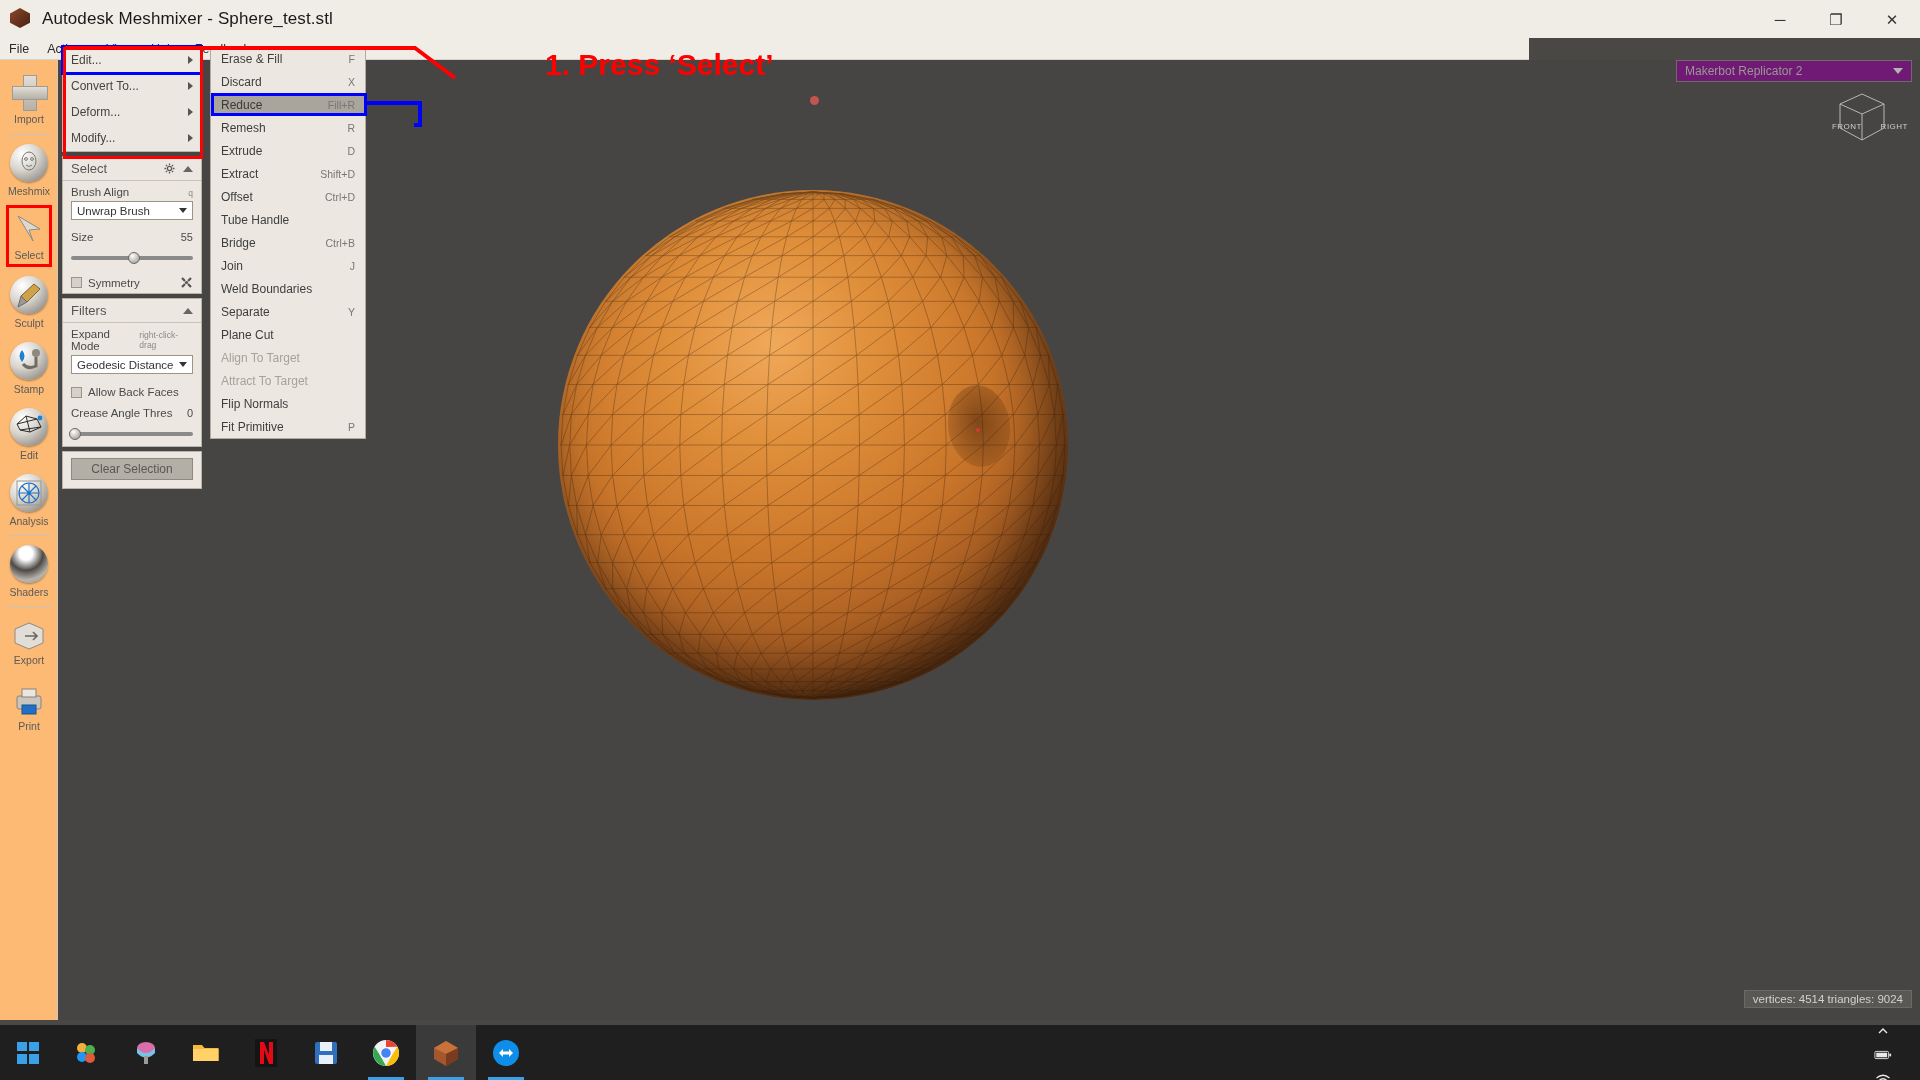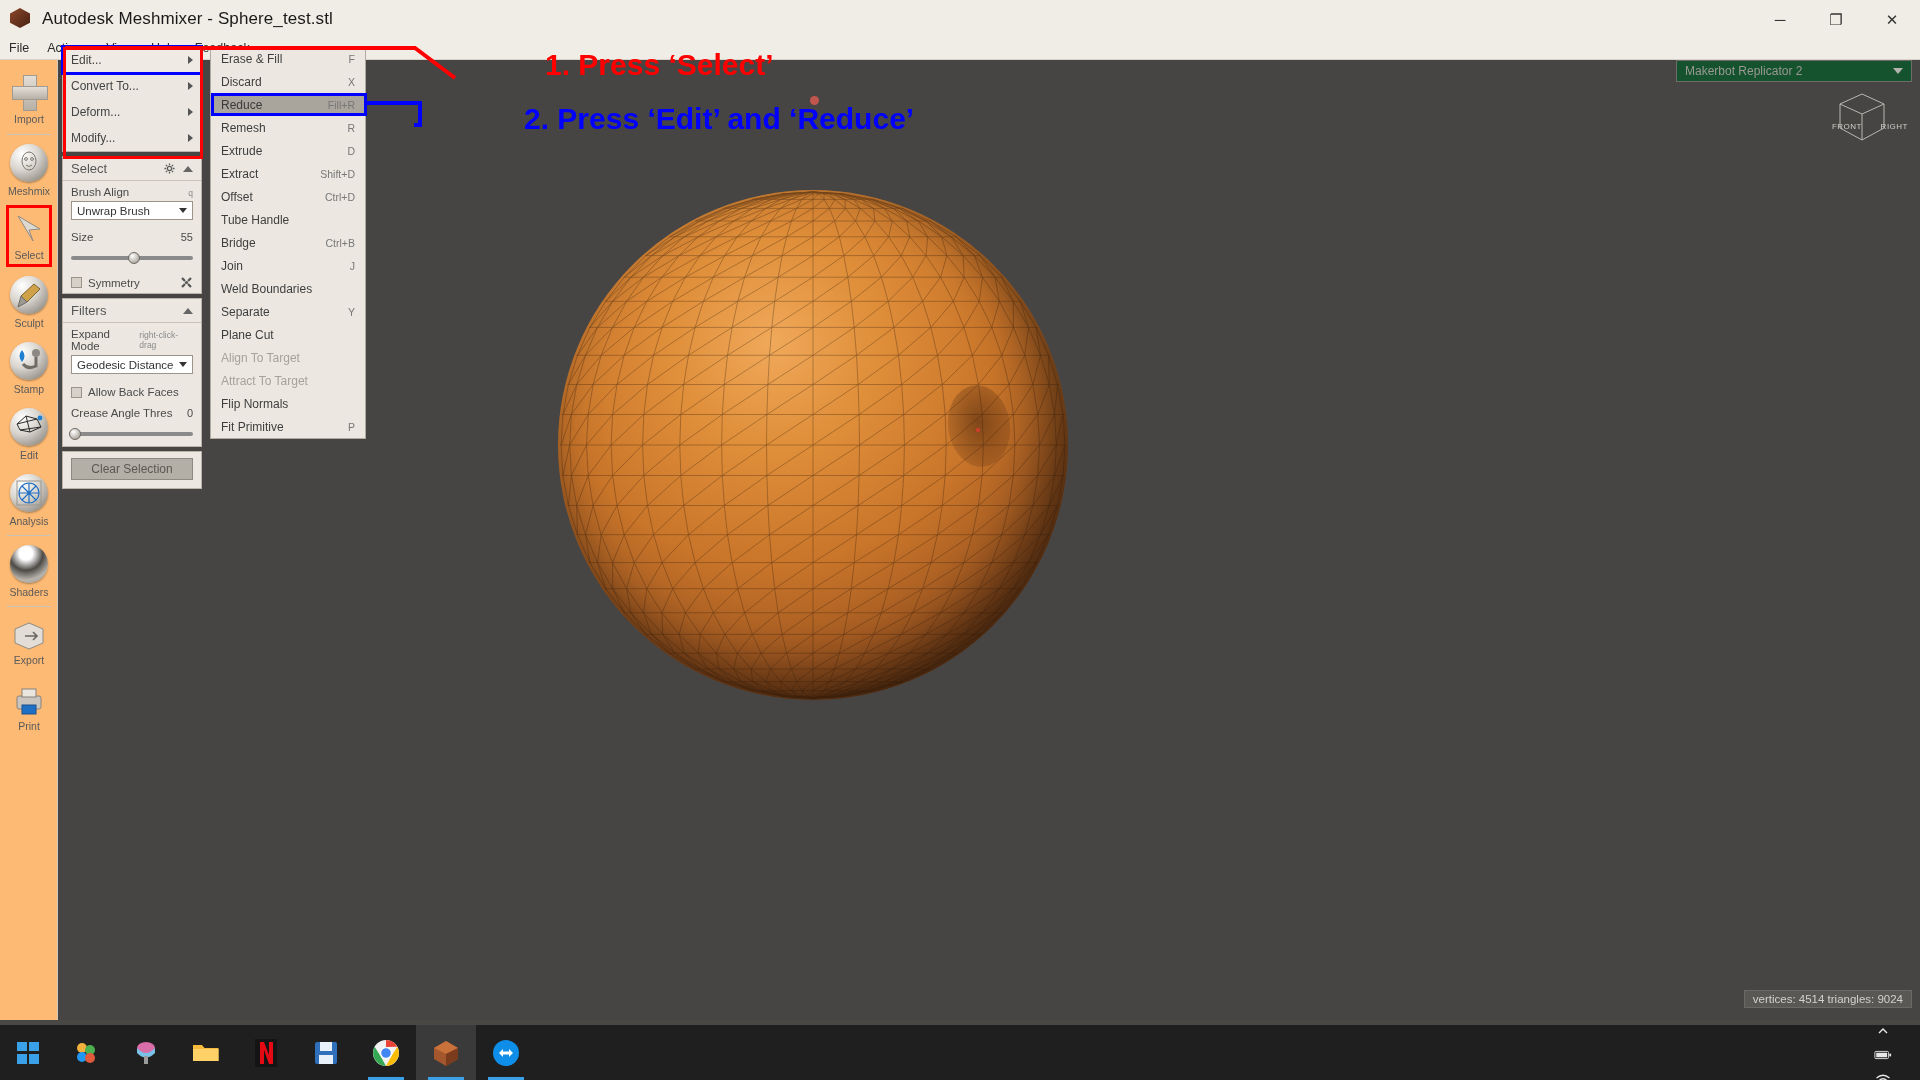--- a/index.html
+++ b/index.html
@@ -29,22 +29,22 @@
     margin-left: auto; display: flex; height: 38px;
   }
   .tb-btn {
     width: 56px; height: 38px; display: flex; align-items: center; justify-content: center;
     color: #333; font-size: 15px; line-height: 1;
   }
   .tb-glyph { display: block; }
 
   
   .menubar {
-    position: absolute; left: 0; top: 38px; width: 1920px; height: 22px;
-    background: #f0ece6; display: flex; 
+    position: absolute; left: 0; top: 38px; width: 1529px; height: 22px;
+    background: #f0ece6; display: flex; align-items: center;
     border-bottom: 1px solid #d8d2c8;
   }
   .menubar .mi {
     font-size: 12.5px; color: #2b2b2b; padding: 2px 9px; line-height: 16px;
   }
 
   
   .rail {
     position: absolute; left: 0; top: 60px; width: 58px; height: 960px;
     background: #fdba74; border-right: 1px solid #cfc9bf;
@@ -162,21 +162,21 @@
     position: absolute; left: 390px; top: 195px; width: 62px; height: 82px;
     border-radius: 50%; background: radial-gradient(ellipse at 50% 45%, rgba(60,28,8,.52), rgba(60,28,8,.18) 70%, transparent 100%);
     transform: rotate(-8deg);
   }
   .dimple-dot { position: absolute; left: 418px; top: 238px; width: 4px; height: 4px; border-radius: 50%; background: #d43b2f; }
   .red-dot-top { position: absolute; left: 752px; top: 36px; width: 9px; height: 9px; border-radius: 50%; background: #c0564e; }
 
   
   .printerbar {
     position: absolute; right: 8px; top: 0px; width: 236px; height: 22px;
-    background: #14532d; border: 1px solid #6e6c69; display: flex; align-items: center;
+    background: #701a75; border: 1px solid #6e6c69; display: flex; align-items: center;
     padding: 0 8px; color: #9a9894; font-size: 12px;
   }
   .printerbar .pd { margin-left: auto; width: 0; height: 0; border-top: 6px solid #b5b3af; border-left: 5px solid transparent; border-right: 5px solid transparent; }
 
   
   .viewcube { position: absolute; right: 26px; top: 28px; width: 64px; height: 58px; }
   .vc-face { position: absolute; font-size: 8px; color: #cfcdc9; letter-spacing: .5px; }
 
   
   .statuschip {
@@ -555,21 +555,20 @@
         <span>Fit Primitive</span>
         <span class="key">P</span>
       </div>
     </div>
 
   <svg class="anno-svg">
     <path d="M65 48 L415 48 L455 78" stroke="#ff0000" stroke-width="4" fill="none"></path>
     <path d="M366 103 L420 103 L420 125 L414 125" stroke="#0000ff" stroke-width="4" fill="none"></path>
   </svg>
   <div class="anno anno1">1. Press ‘Select’</div>
-  <div class="anno anno2">2. Press ‘Edit’ and ‘Reduce’</div>
 
   <div class="taskbar">
     <div class="tb-start">
       <div class="winlogo">
           <i></i>
           <i></i>
           <i></i>
           <i></i>
         </div>
     </div>

